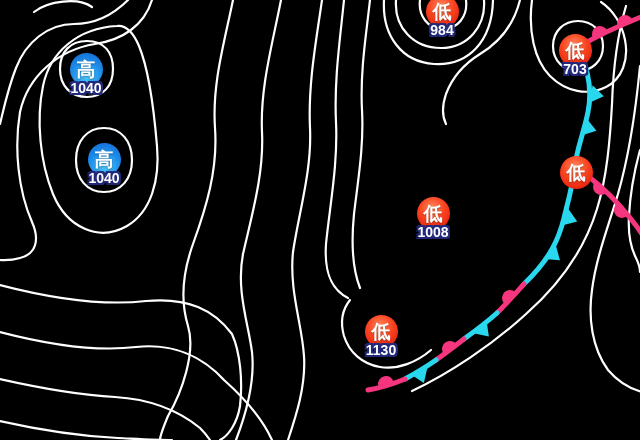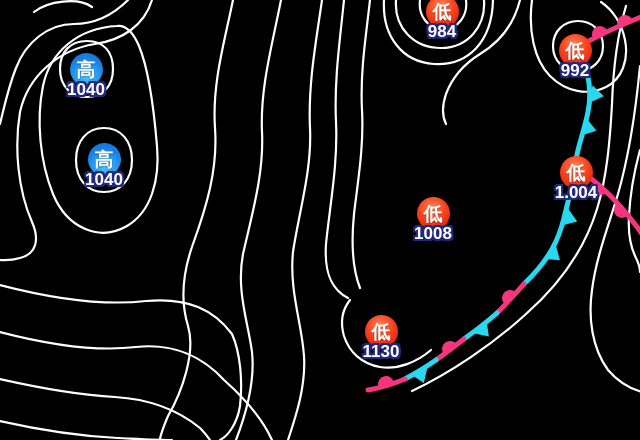--- a/index.html
+++ b/index.html
@@ -6,21 +6,21 @@
   #map{position:relative;width:640px;height:440px;background:#000;overflow:hidden;
        font-family:"Liberation Sans",sans-serif;}
   #chart-svg{position:absolute;left:0;top:0;}
   .marker{position:absolute;width:76px;text-align:center;pointer-events:none;}
   .disc{width:33px;height:33px;border-radius:50%;margin:0 auto;
         display:flex;align-items:center;justify-content:center;}
   .marker.low  .disc{background:radial-gradient(circle at 46% 34%,#ff8a5e 0%,#f8431f 45%,#e31408 95%);}
   .marker.high .disc{background:radial-gradient(circle at 50% 72%,#49c8fb 0%,#1d8ae8 55%,#1163cf 100%);}
   .disc span{color:#fff;font-size:19px;font-weight:bold;line-height:1;
              text-shadow:0 1px 2px rgba(0,0,0,.35);}
-  .value{margin-top:-6px;color:#fff;font-size:17px;font-weight:bold;letter-spacing:0;
+  .value{margin-top:-6px;color:#fff;font-size:14px;font-weight:bold;letter-spacing:0;
          text-shadow:-2px 0 0 #23297b,2px 0 0 #23297b,0 -2px 0 #23297b,0 2px 0 #23297b,
                      -2px -2px 0 #23297b,2px 2px 0 #23297b,-2px 2px 0 #23297b,2px -2px 0 #23297b,
                      0 0 3px #23297b;}
 </style>
 </head>
 <body>
 
 <div id="map">
   <svg id="chart-svg" width="640" height="440" viewBox="0 0 640 440">
     <g id="iso-group" fill="none" stroke-width="2.2" stroke-linecap="round">
@@ -90,27 +90,26 @@
   <div class="marker low" style="left: 404px; top: -5px;">
     <div class="disc">
       <span>低</span>
     </div>
     <div class="value">984</div>
   </div>
   <div class="marker low" style="left: 537px; top: 34px;">
     <div class="disc">
       <span>低</span>
     </div>
-    <div class="value">992</div>
+    <div class="value">703</div>
   </div>
   <div class="marker low" style="left: 538px; top: 156px;">
     <div class="disc">
       <span>低</span>
     </div>
-    <div class="value">1.004</div>
   </div>
   <div class="marker low" style="left: 395px; top: 197px;">
     <div class="disc">
       <span>低</span>
     </div>
     <div class="value">1008</div>
   </div>
   <div class="marker low" style="left: 343px; top: 315px;">
     <div class="disc">
       <span>低</span>

